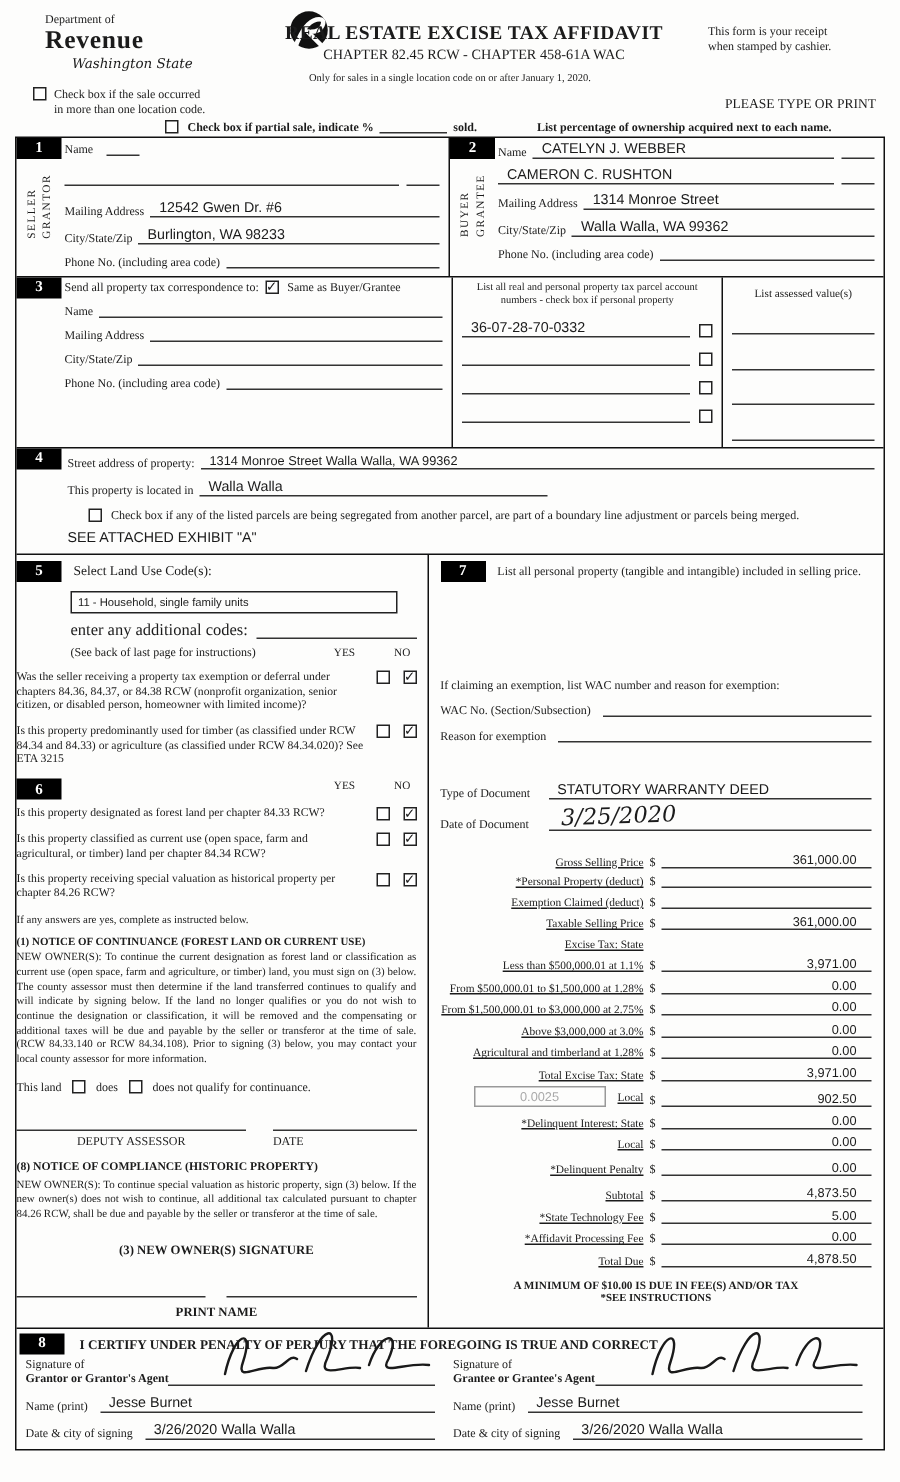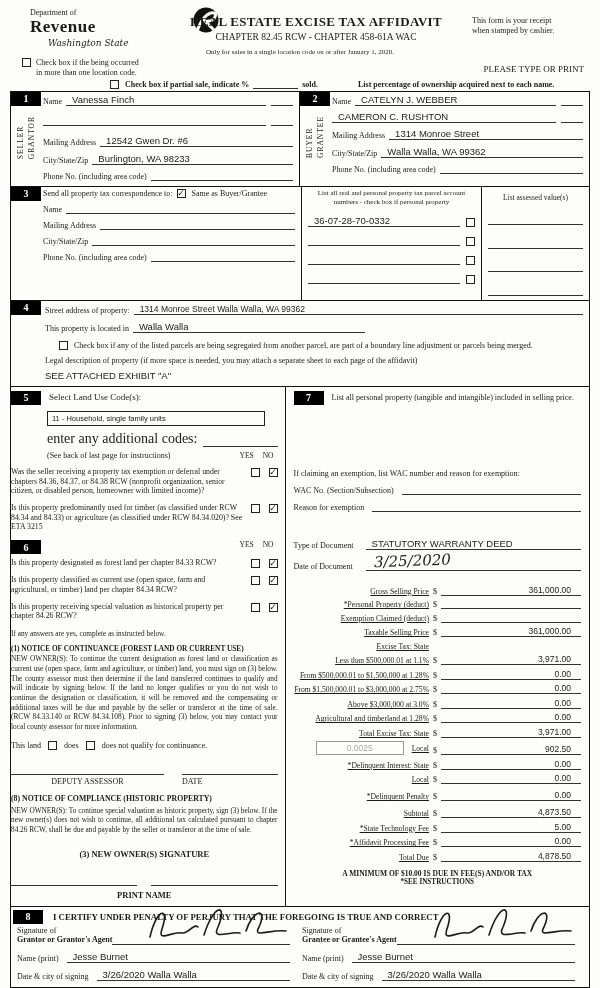--- a/index.html
+++ b/index.html
@@ -67,21 +67,21 @@
   .exhibit { margin-top: 5px; font-family: "Liberation Sans", sans-serif; font-size: 9.5px; }
 
   .cols { display: flex; }
   .lcol { width: 47.5%; border-right: 1.2px solid #111; padding: 4px 7px 6px 0; }
   .rcol { width: 52.5%; padding: 4px 8px 4px 8px; }
 
   .sechdr { display: flex; align-items: flex-start; gap: 8px; }
   .landuse-box { border: 1.2px solid #222; margin: 6px 0 0 36px; padding: 2px 4px; font-family: "Liberation Sans", sans-serif; font-size: 7.5px; width: 218px; }
   .addl { display: flex; align-items: flex-end; margin: 5px 0 0 36px; }
   .seeback { display: flex; margin: 4px 0 0 36px; }
-  .yn { display: flex; gap: 9px; font-size: 7.5px; padding-right: 4px; }
+  .yn { display: flex; gap: 26px; font-size: 7.5px; padding-right: 4px; }
   .q { display: flex; gap: 8px; margin-top: 7px; }
   .q .qt { flex: 1; line-height: 1.25; font-size: 7.8px; }
   .q .cbs { display: flex; gap: 9px; padding-top: 1px; }
   .para { font-size: 7.3px; line-height: 1.32; margin-top: 5px; text-align: justify; }
   .landq { display: flex; align-items: center; gap: 7px; margin-top: 10px; }
   .sigpair { display: flex; gap: 18px; margin-top: 24px; }
   .sigpair .s1 { flex: 1.6; border-top: 1px solid #333; text-align: center; padding-top: 2px; }
   .sigpair .s2 { flex: 1; border-top: 1px solid #333; padding-top: 2px; }
   .ctrb { text-align: center; font-weight: bold; margin-top: 14px; font-size: 8.5px; }
   .pn-lines { display: flex; gap: 14px; margin-top: 26px; }
@@ -148,21 +148,21 @@
       <div>when stamped by cashier.</div>
     </div>
   </div>
 
   <div class="only">Only for sales in a single location code on or after January 1, 2020.</div>
 
   <div class="preline">
     <div class="multiloc">
       <span class="cb"></span>
       <div>
-        <div>Check box if the being occurred</div>
+        <div>Check box if the sale occurred</div>
         <div>in more than one location code.</div>
       </div>
     </div>
     <div class="pleasetype">PLEASE TYPE OR PRINT</div>
   </div>
 
   <div class="partial">
     <span class="cb" style="margin-right:6px"></span>
     <span>Check box if partial sale, indicate %</span>
     <span class="gapline"></span>
@@ -178,21 +178,20 @@
         <div class="vwrap">
           <div class="badge">1</div>
           <div class="vlabel">
             <span>SELLER</span><br>
             <span>GRANTOR</span>
           </div>
         </div>
         <div class="fields">
           <div class="frow" style="margin-top:2px">
             <span class="lbl">Name</span>
-            <span class="ul"><span class="val">Vanessa Finch</span></span>
             <span class="pctline"></span>
           </div>
           <div class="frow" style="margin-top:10px">
               <span class="ul"></span>
               <span class="pctline"></span>
             </div>
           <div class="frow" style="margin-top:9px">
             <span class="lbl">Mailing Address</span>
             <span class="ul"><span class="val">12542 Gwen Dr. #6</span></span>
           </div>
@@ -310,37 +309,36 @@
           <span class="ul"><span class="val" style="font-size:8.5px">1314 Monroe Street Walla Walla, WA 99362</span></span>
         </div>
         <div class="frow" style="width:320px">
           <span class="lbl">This property is located in</span>
           <span class="ul"><span class="val">Walla Walla</span></span>
         </div>
         <div class="chkline">
           <span class="cb"></span>
           <span>Check box if any of the listed parcels are being segregated from another parcel, are part of a boundary line adjustment or parcels being merged.</span>
         </div>
-        <div class="legal">Legal description of property (if more space is needed, you may attach a separate sheet to each page of the affidavit)</div>
         <div class="exhibit">SEE ATTACHED EXHIBIT "A"</div>
       </div>
     </div>
 
     <div class="cols">
       <div class="lcol">
 
         <div class="sechdr">
           <div class="badge">5</div>
           <div style="font-size:9px; padding-top:1px">Select Land Use Code(s):</div>
         </div>
         <div class="landuse-box">
           <span>11 - Household, single family units</span>
         </div>
         <div class="addl">
-          <span class="lbl" style="font-size:14px; padding-right:6px">enter any additional codes:</span>
+          <span class="lbl" style="font-size:11px; padding-right:6px">enter any additional codes:</span>
           <span class="ul" style="max-width:110px"></span>
         </div>
         <div class="seeback">
           <span style="flex:1">(See back of last page for instructions)</span>
           <span class="yn">
             <span>YES</span>
             <span>NO</span>
           </span>
         </div>
         <div class="q">

